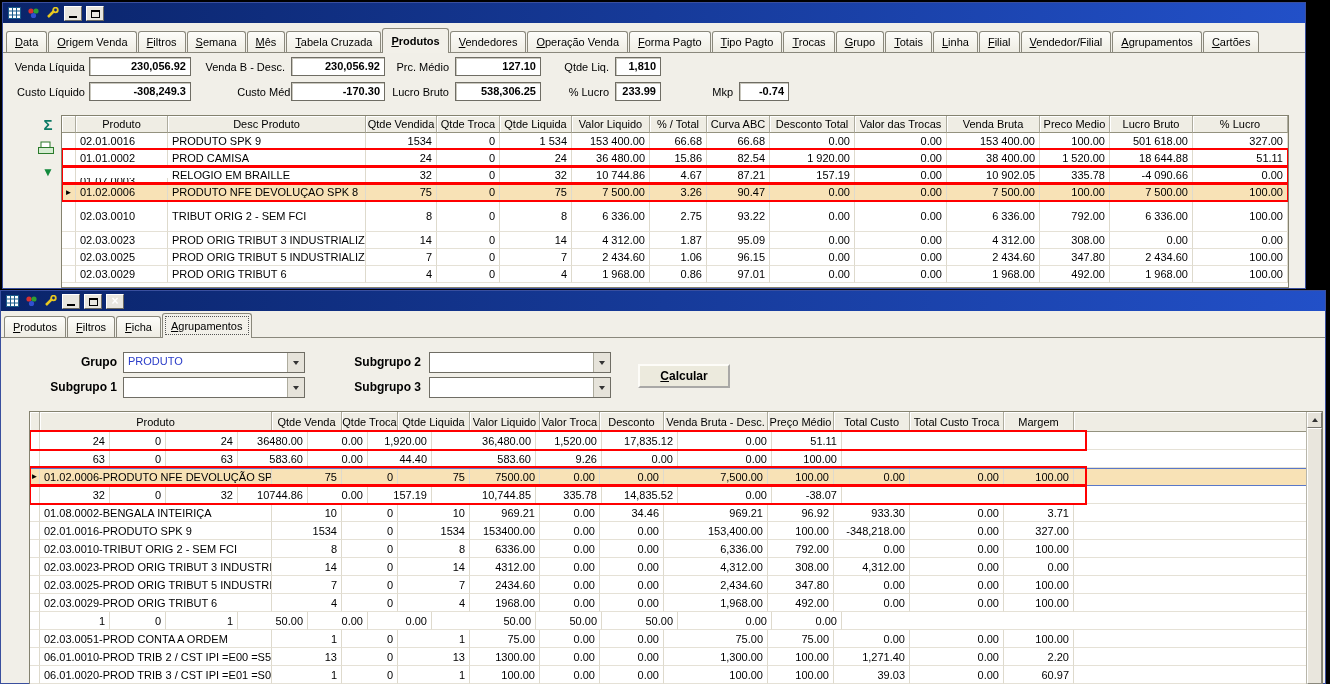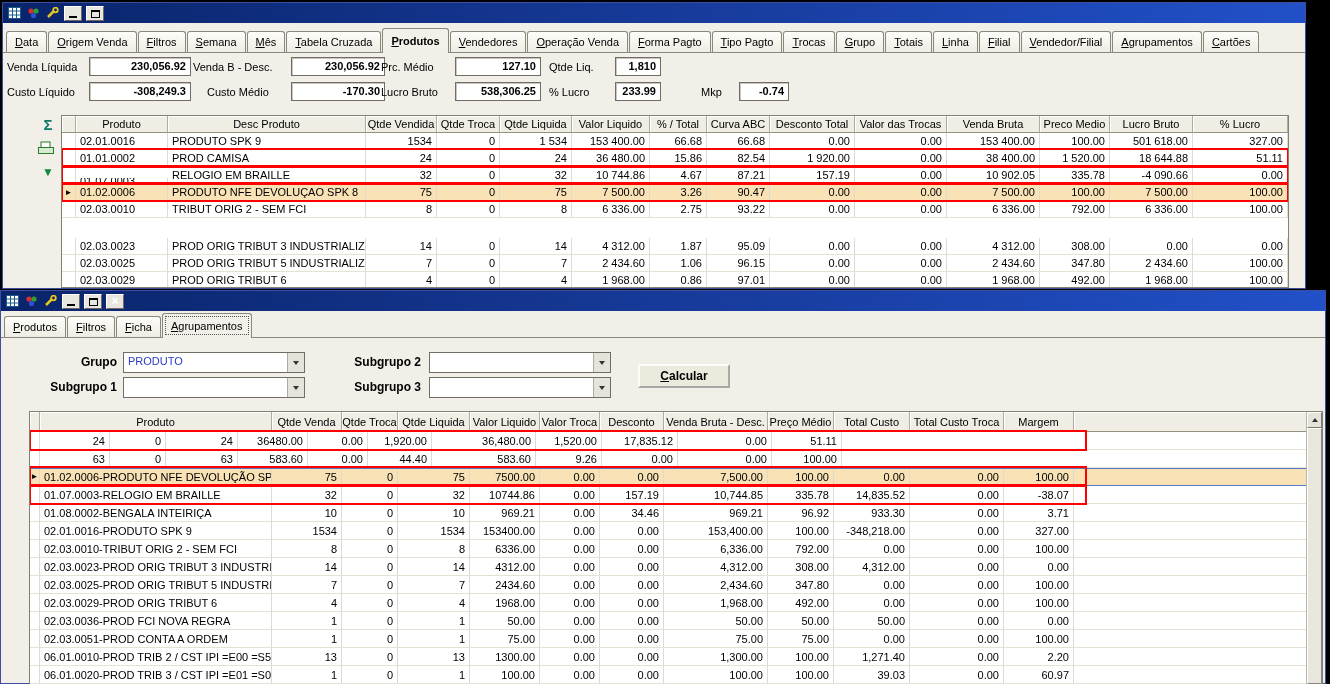--- a/index.html
+++ b/index.html
@@ -21,21 +21,21 @@
   .tabstrip{position:absolute;left:0;right:0;display:flex;align-items:flex-end;padding:0 3px;
             border-bottom:1px solid #8a887c}
   .tab{height:21px;line-height:20px;padding:0 8px;margin-right:1px;white-space:nowrap;
        border:1px solid #8a887c;border-bottom:none;border-radius:3px 3px 0 0;
        background:linear-gradient(#fdfdfa,#eeece3);cursor:default}
   .tab.active{height:25px;line-height:24px;margin-bottom:-1px;background:#f2f0e9}
   #tabs-top .tab.active{font-weight:bold}
   #tabs-bot .tab.active{outline:1px dotted #555;outline-offset:-4px}
   .tab u{text-underline-offset:1px}
   
-  .flabel{position:absolute;height:16px;line-height:16px;text-align:left;white-space:nowrap}
+  .flabel{position:absolute;height:16px;line-height:16px;text-align:right;white-space:nowrap}
   .fbox{position:absolute;height:19px;line-height:17px;background:#fff;border:1px solid #6f6d64;
         box-shadow:inset 1px 1px 0 #c9c7bd;font-weight:bold;text-align:right;
         padding:0 4px;overflow:hidden;white-space:nowrap}
   
   .side-btn{position:absolute;width:18px;height:18px;display:flex;align-items:center;justify-content:center;cursor:default}
   .sigma{color:#0c7a66;font-weight:bold;font-size:15px}
   .arrow-down{color:#128a3c;font-size:12px}
   
   .grid{position:absolute;background:#fff;border:1px solid #84826f;overflow:hidden}
   .g-hdr{display:flex}
@@ -236,38 +236,38 @@
         <div class="g-c r" style="width: 78px;">7 500.00</div>
         <div class="g-c r" style="width: 57px;">3.26</div>
         <div class="g-c r" style="width: 63px;">90.47</div>
         <div class="g-c r" style="width: 85px;">0.00</div>
         <div class="g-c r" style="width: 92px;">0.00</div>
         <div class="g-c r" style="width: 93px;">7 500.00</div>
         <div class="g-c r" style="width: 70px;">100.00</div>
         <div class="g-c r" style="width: 83px;">7 500.00</div>
         <div class="g-c r" style="width: 95px;">100.00</div>
       </div>
-      <div class="g-row" style="height: 17px;">
+      <div class="g-row" style="height: 31px;">
         <div class="g-c c" style="width: 14px;"></div>
         <div class="g-c l" style="width: 92px;">02.03.0010</div>
         <div class="g-c l" style="width: 198px;">TRIBUT ORIG 2 - SEM FCI</div>
         <div class="g-c r" style="width: 71px;">8</div>
         <div class="g-c r" style="width: 63px;">0</div>
         <div class="g-c r" style="width: 72px;">8</div>
         <div class="g-c r" style="width: 78px;">6 336.00</div>
         <div class="g-c r" style="width: 57px;">2.75</div>
         <div class="g-c r" style="width: 63px;">93.22</div>
         <div class="g-c r" style="width: 85px;">0.00</div>
         <div class="g-c r" style="width: 92px;">0.00</div>
         <div class="g-c r" style="width: 93px;">6 336.00</div>
         <div class="g-c r" style="width: 70px;">792.00</div>
         <div class="g-c r" style="width: 83px;">6 336.00</div>
         <div class="g-c r" style="width: 95px;">100.00</div>
       </div>
-      <div class="g-row" style="height: 17px; margin-top: 20px;">
+      <div class="g-row" style="height: 17px;">
         <div class="g-c c" style="width: 14px;"></div>
         <div class="g-c l" style="width: 92px;">02.03.0023</div>
         <div class="g-c l" style="width: 198px;">PROD ORIG TRIBUT 3 INDUSTRIALIZADO S</div>
         <div class="g-c r" style="width: 71px;">14</div>
         <div class="g-c r" style="width: 63px;">0</div>
         <div class="g-c r" style="width: 72px;">14</div>
         <div class="g-c r" style="width: 78px;">4 312.00</div>
         <div class="g-c r" style="width: 57px;">1.87</div>
         <div class="g-c r" style="width: 63px;">95.09</div>
         <div class="g-c r" style="width: 85px;">0.00</div>
@@ -450,21 +450,20 @@
         <div class="g-c r" style="width: 64px;">0.00</div>
         <div class="g-c r" style="width: 104px;">7,500.00</div>
         <div class="g-c r" style="width: 66px;">100.00</div>
         <div class="g-c r" style="width: 76px;">0.00</div>
         <div class="g-c r" style="width: 94px;">0.00</div>
         <div class="g-c r" style="width: 70px;">100.00</div>
         <div class="g-fill"></div>
       </div>
       <div class="g-row" style="height: 18px;">
         <div class="g-c c" style="width: 10px;"></div>
-        <div class="g-c l" style="width: 232px;">01.07.0003-RELOGIO EM BRAILLE</div>
         <div class="g-c r" style="width: 70px;">32</div>
         <div class="g-c r" style="width: 56px;">0</div>
         <div class="g-c r" style="width: 72px;">32</div>
         <div class="g-c r" style="width: 70px;">10744.86</div>
         <div class="g-c r" style="width: 60px;">0.00</div>
         <div class="g-c r" style="width: 64px;">157.19</div>
         <div class="g-c r" style="width: 104px;">10,744.85</div>
         <div class="g-c r" style="width: 66px;">335.78</div>
         <div class="g-c r" style="width: 76px;">14,835.52</div>
         <div class="g-c r" style="width: 94px;">0.00</div>
@@ -562,21 +561,20 @@
         <div class="g-c r" style="width: 64px;">0.00</div>
         <div class="g-c r" style="width: 104px;">1,968.00</div>
         <div class="g-c r" style="width: 66px;">492.00</div>
         <div class="g-c r" style="width: 76px;">0.00</div>
         <div class="g-c r" style="width: 94px;">0.00</div>
         <div class="g-c r" style="width: 70px;">100.00</div>
         <div class="g-fill"></div>
       </div>
       <div class="g-row" style="height: 18px;">
         <div class="g-c c" style="width: 10px;"></div>
-        <div class="g-c l" style="width: 232px;">02.03.0036-PROD FCI NOVA REGRA</div>
         <div class="g-c r" style="width: 70px;">1</div>
         <div class="g-c r" style="width: 56px;">0</div>
         <div class="g-c r" style="width: 72px;">1</div>
         <div class="g-c r" style="width: 70px;">50.00</div>
         <div class="g-c r" style="width: 60px;">0.00</div>
         <div class="g-c r" style="width: 64px;">0.00</div>
         <div class="g-c r" style="width: 104px;">50.00</div>
         <div class="g-c r" style="width: 66px;">50.00</div>
         <div class="g-c r" style="width: 76px;">50.00</div>
         <div class="g-c r" style="width: 94px;">0.00</div>

